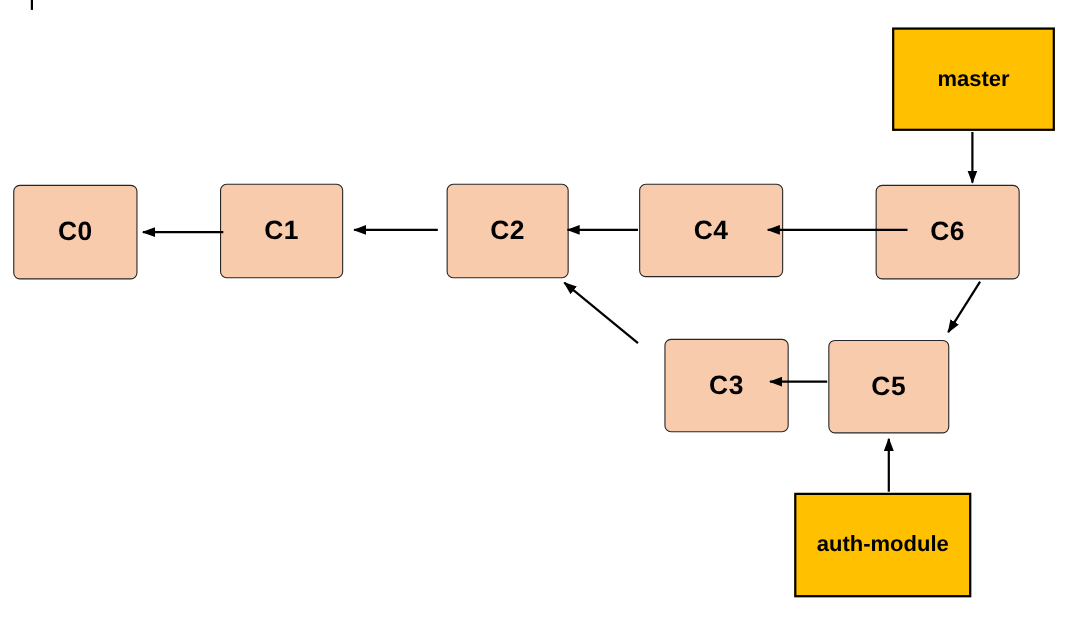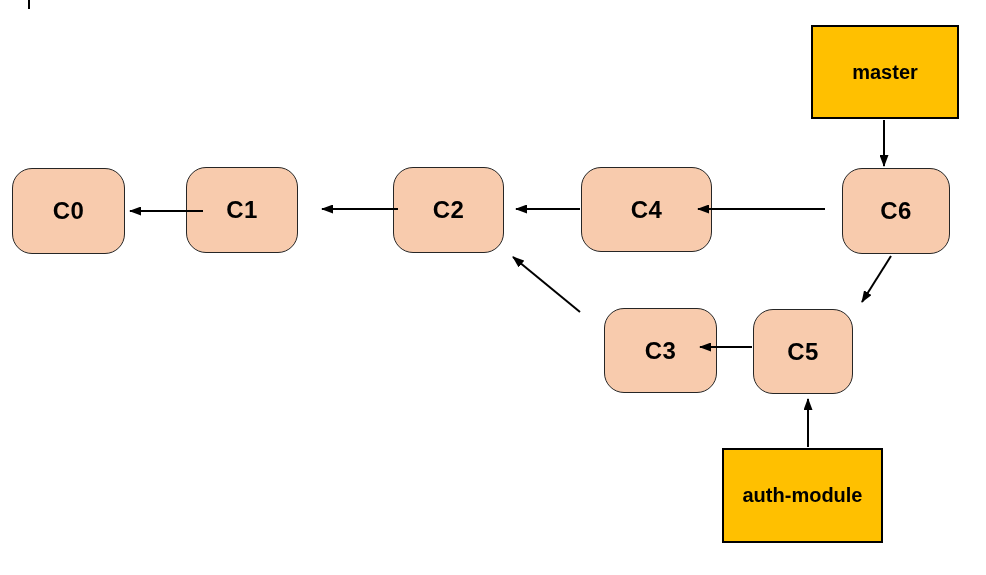--- a/index.html
+++ b/index.html
@@ -24,21 +24,21 @@
     position:absolute;
     left:0;top:0;
     width:986px;height:575px;
     pointer-events:none;
     z-index:3;
   }
   .commit{
     position:absolute;
     background:var(--commit-fill);
     border:1.5px solid var(--commit-border);
-    border-radius:20px;
+    border-radius:6px;
     display:flex;
     align-items:center;
     justify-content:center;
     z-index:2;
     box-sizing:border-box;
   }
   .commit .lbl{
     font-weight:bold;
     font-size:24px;
     letter-spacing:0.5px;
@@ -89,37 +89,37 @@
     <line x1="891" y1="256" x2="862" y2="302" stroke="#000" stroke-width="2" marker-end="url(#arrowhead)"></line>
     <line x1="580" y1="312" x2="513" y2="257" stroke="#000" stroke-width="2" marker-end="url(#arrowhead)"></line>
     <line x1="752" y1="347" x2="700" y2="347" stroke="#000" stroke-width="2" marker-end="url(#arrowhead)"></line>
     <line x1="884" y1="120" x2="884" y2="166" stroke="#000" stroke-width="2" marker-end="url(#arrowhead)"></line>
     <line x1="808" y1="447" x2="808" y2="399" stroke="#000" stroke-width="2" marker-end="url(#arrowhead)"></line>
   </svg>
 
   <div class="commit" style="left:12px;top:168px;width:113px;height:86px">
     <span class="lbl">C0</span>
   </div>
-  <div class="commit" style="left:186px;top:167px;width:112px;height:86px">
+  <div class="commit" style="left:200px;top:167px;width:112px;height:86px">
     <span class="lbl">C1</span>
   </div>
-  <div class="commit" style="left:393px;top:167px;width:111px;height:86px">
+  <div class="commit" style="left:406px;top:167px;width:111px;height:86px">
     <span class="lbl">C2</span>
   </div>
   <div class="commit" style="left:581px;top:167px;width:131px;height:85px">
     <span class="lbl">C4</span>
   </div>
-  <div class="commit" style="left:842px;top:168px;width:108px;height:86px">
+  <div class="commit" style="left:796px;top:168px;width:131px;height:86px">
     <span class="lbl">C6</span>
   </div>
 
   <div class="commit" style="left:604px;top:308px;width:113px;height:85px">
     <span class="lbl">C3</span>
   </div>
-  <div class="commit" style="left:753px;top:309px;width:100px;height:85px">
+  <div class="commit" style="left:753px;top:309px;width:110px;height:85px">
     <span class="lbl">C5</span>
   </div>
 
   <div class="branch" style="left:811px;top:25px;width:148px;height:94px">
     <span class="lbl">master</span>
   </div>
   <div class="branch" style="left:722px;top:448px;width:161px;height:95px">
     <span class="lbl">auth-module</span>
   </div>
 

